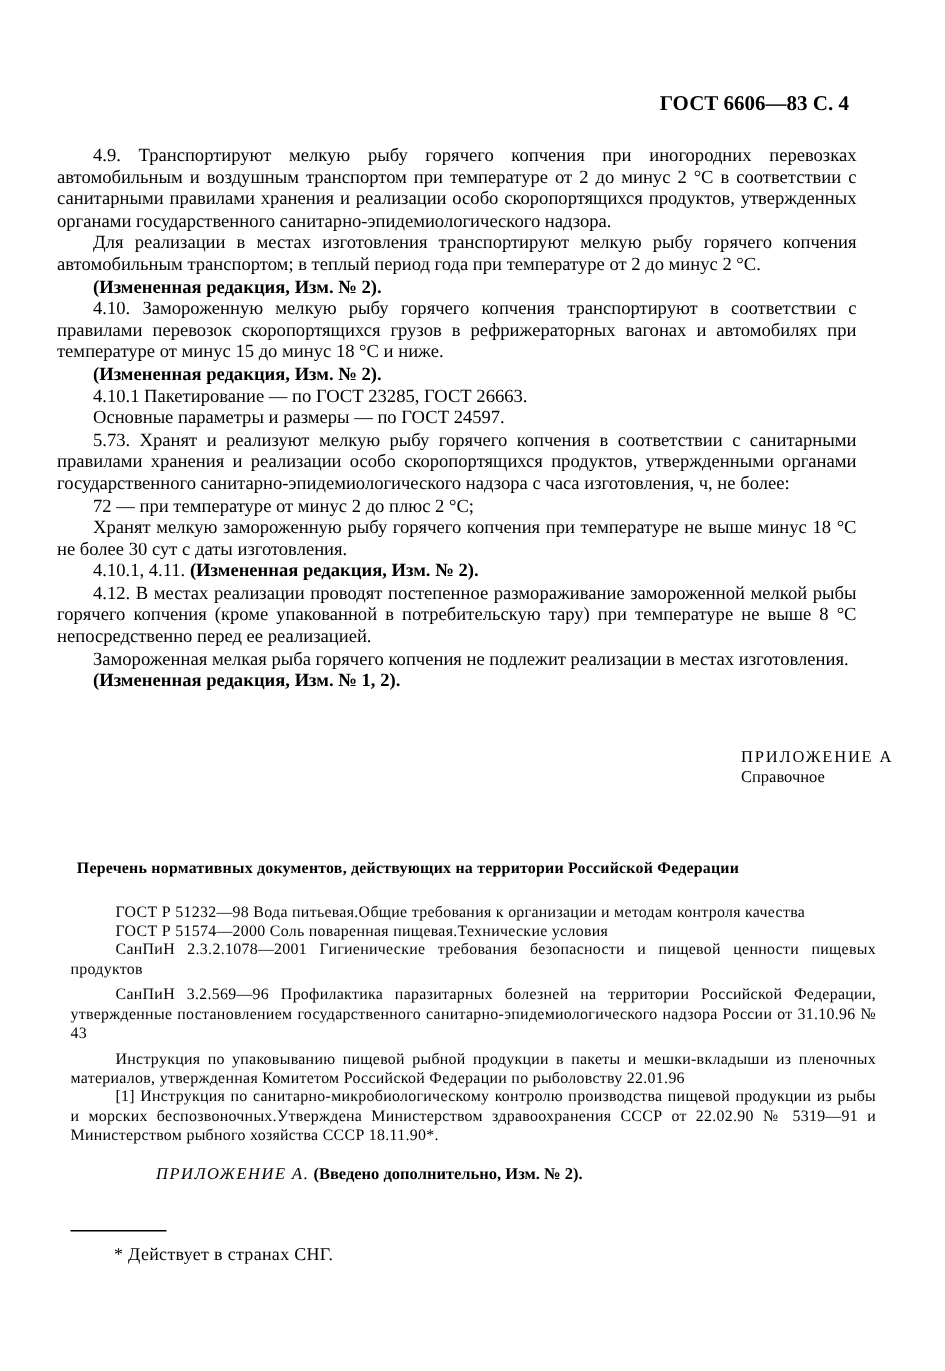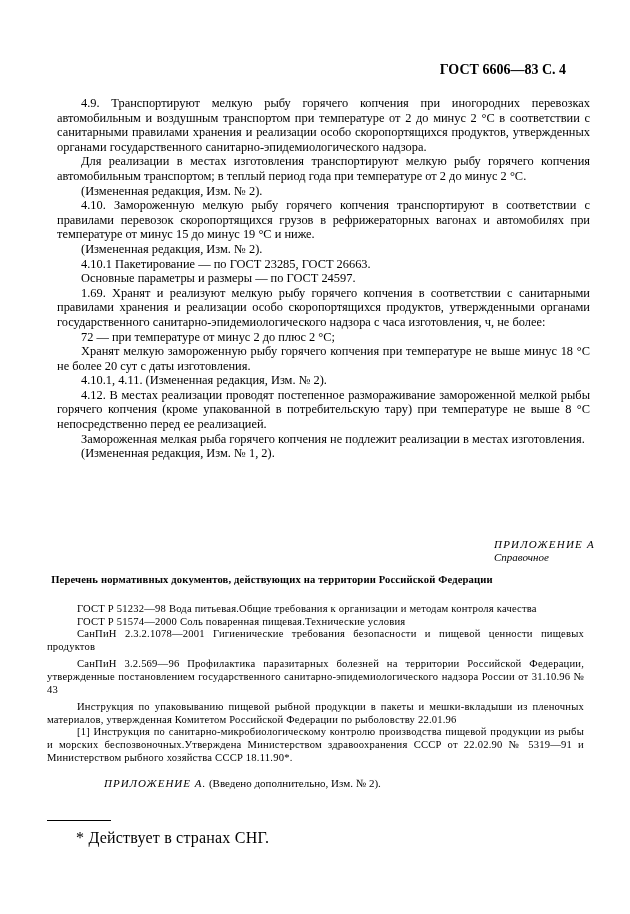--- a/index.html
+++ b/index.html
@@ -1,49 +1,49 @@
 <!DOCTYPE html>
 <html><head>
 <meta charset="utf-8">
 <style>
   html, body { margin: 0; padding: 0; background: #ffffff; }
   body { width: 630px; height: 914px; position: relative; overflow: hidden;
          font-family: "Liberation Serif", "DejaVu Serif", serif; color: #000; }
   .page-header { position: absolute; top: 62px; right: 64px; font-weight: bold; font-size: 14px; }
-  .sec { position: absolute; left: 57px; width: 533px; font-size: 12.4px; line-height: 14.6px; text-align: justify; }
+  .sec { position: absolute; left: 38px; width: 533px; font-size: 12.4px; line-height: 14.6px; text-align: justify; }
   .sec p { margin: 0; text-indent: 24px; }
-  .b { font-weight: normal; }
-  .appendix-head { position: absolute; left: 494px; top: 538px; font-size: 11px; line-height: 13px; font-style: italic; }
+  .b { font-weight: bold; }
+  .appendix-head { position: absolute; left: 494px; top: 499px; font-size: 11px; line-height: 13px; }
   .appendix-head .t { letter-spacing: 1.2px; }
   .list-title { position: absolute; left: 0; width: 544px; top: 574px; text-align: center; font-weight: bold; font-size: 10.6px; letter-spacing: 0.15px; }
   .refs { position: absolute; left: 47px; width: 537px; top: 603px; font-size: 10.6px; line-height: 12.6px; text-align: justify; letter-spacing: 0.2px; }
   .refs p { margin: 0 0 0 0; text-indent: 30px; }
   .refs p.gap { margin-top: 5px; }
   .app-note { position: absolute; left: 77px; top: 777px; font-size: 11px; }
   .app-note .it { font-style: italic; letter-spacing: 1px; margin-left: 27px; }
   .app-note .b { font-size: 11px; }
   .fn-rule { position: absolute; left: 47px; top: 820px; width: 64px; border-top: 1px solid #000; }
-  .footnote { position: absolute; left: 76px; top: 829px; font-size: 16px; letter-spacing: 0.2px; }
+  .footnote { position: absolute; left: 76px; top: 829px; font-size: 12px; letter-spacing: 0.2px; }
 </style>
 </head>
 <body>
 
 <div class="page-header">ГОСТ 6606—83 С. 4</div>
 
 <div class="sec" style="top:96px;">
   <p>4.9.  Транспортируют мелкую рыбу горячего копчения при иногородних перевозках автомобильным и воздушным транспортом при температуре от 2 до минус 2 °С в соответствии с санитарными правилами хранения и реализации особо скоропортящихся продуктов, утвержденных органами государственного санитарно-эпидемиологического надзора.</p>
   <p>Для реализации в местах изготовления транспортируют мелкую рыбу горячего копчения автомобильным транспортом; в теплый период года при температуре от 2 до минус 2 °С.</p>
   <p class="b">(Измененная редакция, Изм. № 2).</p>
-  <p>4.10.  Замороженную мелкую рыбу горячего копчения транспортируют в соответствии с правилами перевозок скоропортящихся грузов в рефрижераторных вагонах и автомобилях при температуре от минус 15 до минус 19 °С и ниже.</p>
+  <p>4.10.  Замороженную мелкую рыбу горячего копчения транспортируют в соответствии с правилами перевозок скоропортящихся грузов в рефрижераторных вагонах и автомобилях при температуре от минус 15 до минус 18 °С и ниже.</p>
   <p class="b">(Измененная редакция, Изм. № 2).</p>
   <p>4.10.1  Пакетирование — по ГОСТ 23285, ГОСТ 26663.</p>
   <p>Основные параметры и размеры — по ГОСТ 24597.</p>
-  <p>1.69.  Хранят и реализуют мелкую рыбу горячего копчения в соответствии с санитарными правилами хранения и реализации особо скоропортящихся продуктов, утвержденными органами государственного санитарно-эпидемиологического надзора с часа изготовления, ч, не более:</p>
+  <p>5.73.  Хранят и реализуют мелкую рыбу горячего копчения в соответствии с санитарными правилами хранения и реализации особо скоропортящихся продуктов, утвержденными органами государственного санитарно-эпидемиологического надзора с часа изготовления, ч, не более:</p>
   <p>72 — при температуре от минус 2 до плюс 2 °С;</p>
-  <p>Хранят мелкую замороженную рыбу горячего копчения при температуре не выше минус 18 °С не более 20 сут с даты изготовления.</p>
+  <p>Хранят мелкую замороженную рыбу горячего копчения при температуре не выше минус 18 °С не более 30 сут с даты изготовления.</p>
   <p><span>4.10.1, 4.11.  </span><span class="b">(Измененная редакция, Изм. № 2).</span></p>
   <p>4.12.  В местах реализации проводят постепенное размораживание замороженной мелкой рыбы горячего копчения (кроме упакованной в потребительскую тару) при температуре не выше 8 °С непосредственно перед ее реализацией.</p>
   <p>Замороженная мелкая рыба горячего копчения не подлежит реализации в местах изготовления.</p>
   <p class="b">(Измененная редакция, Изм. № 1, 2).</p>
 </div>
 
 <div class="appendix-head">
   <div class="t">ПРИЛОЖЕНИЕ А</div>
   <div>Справочное</div>
 </div>

